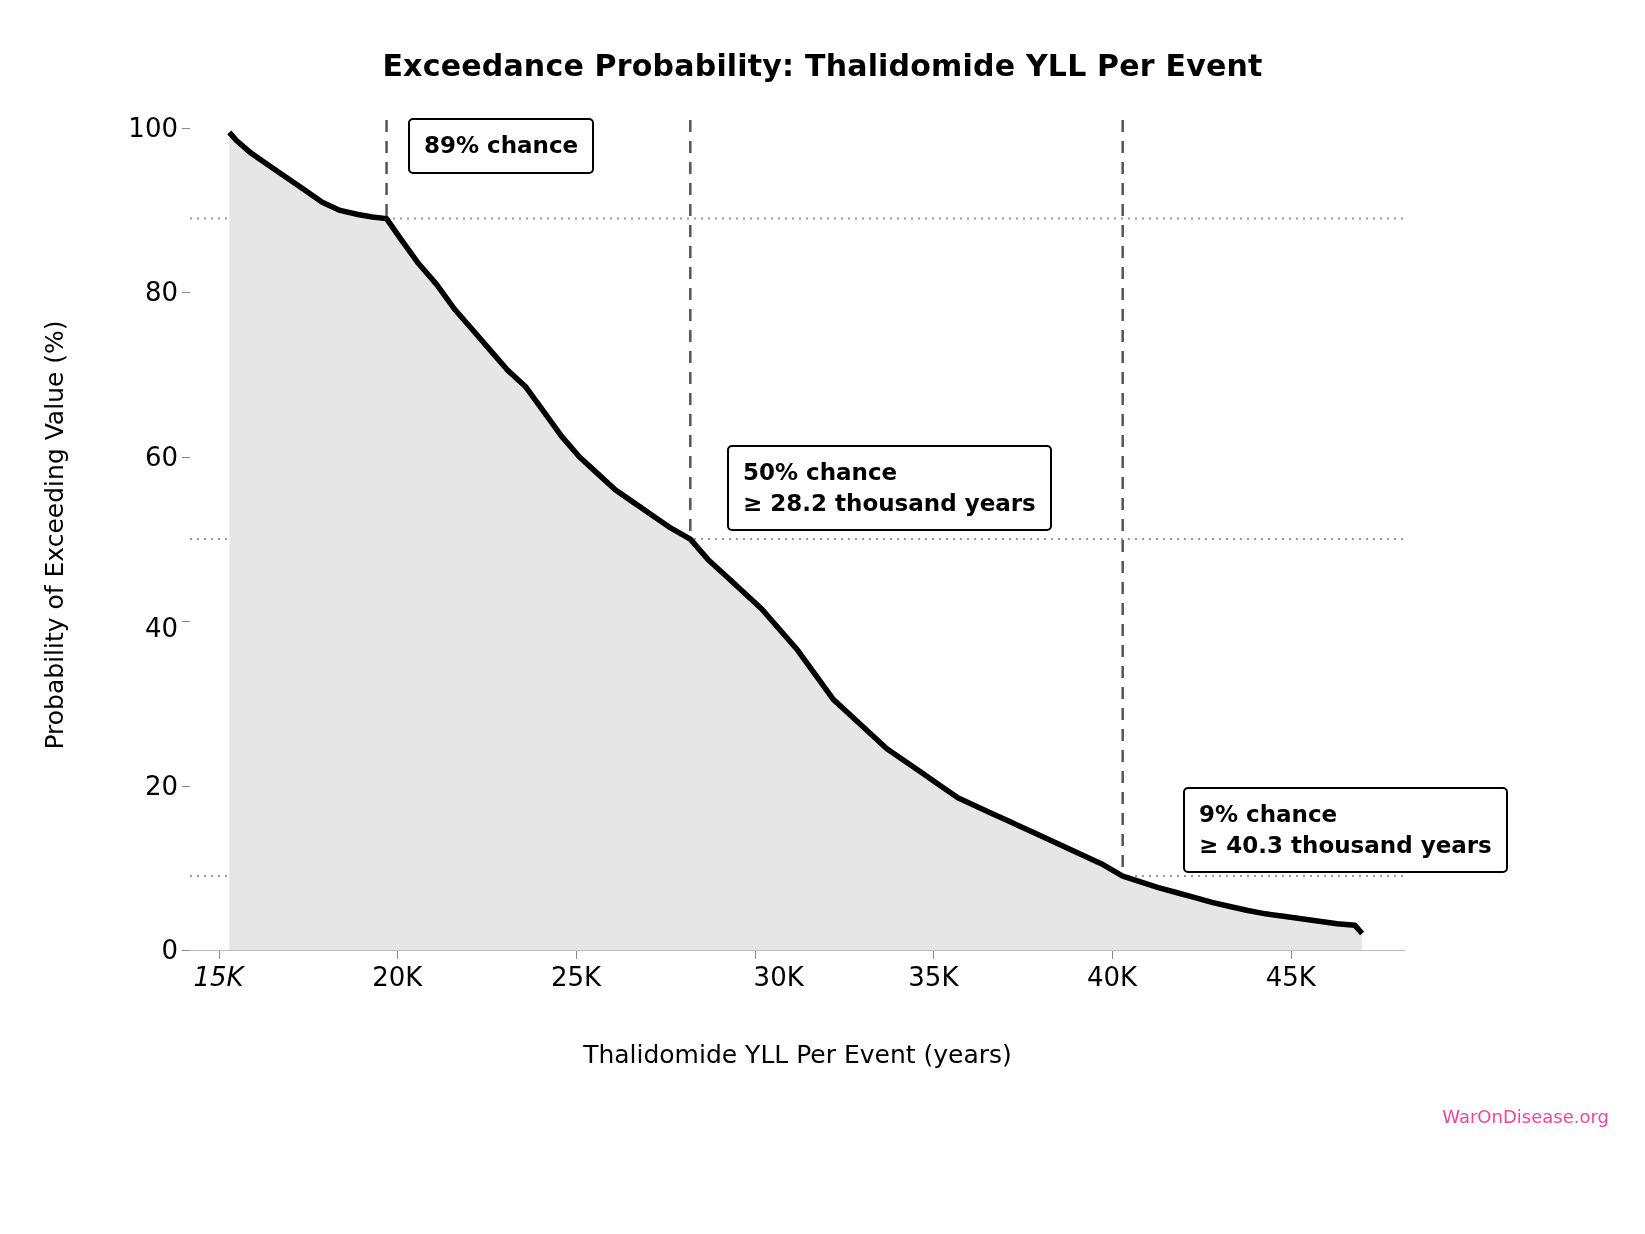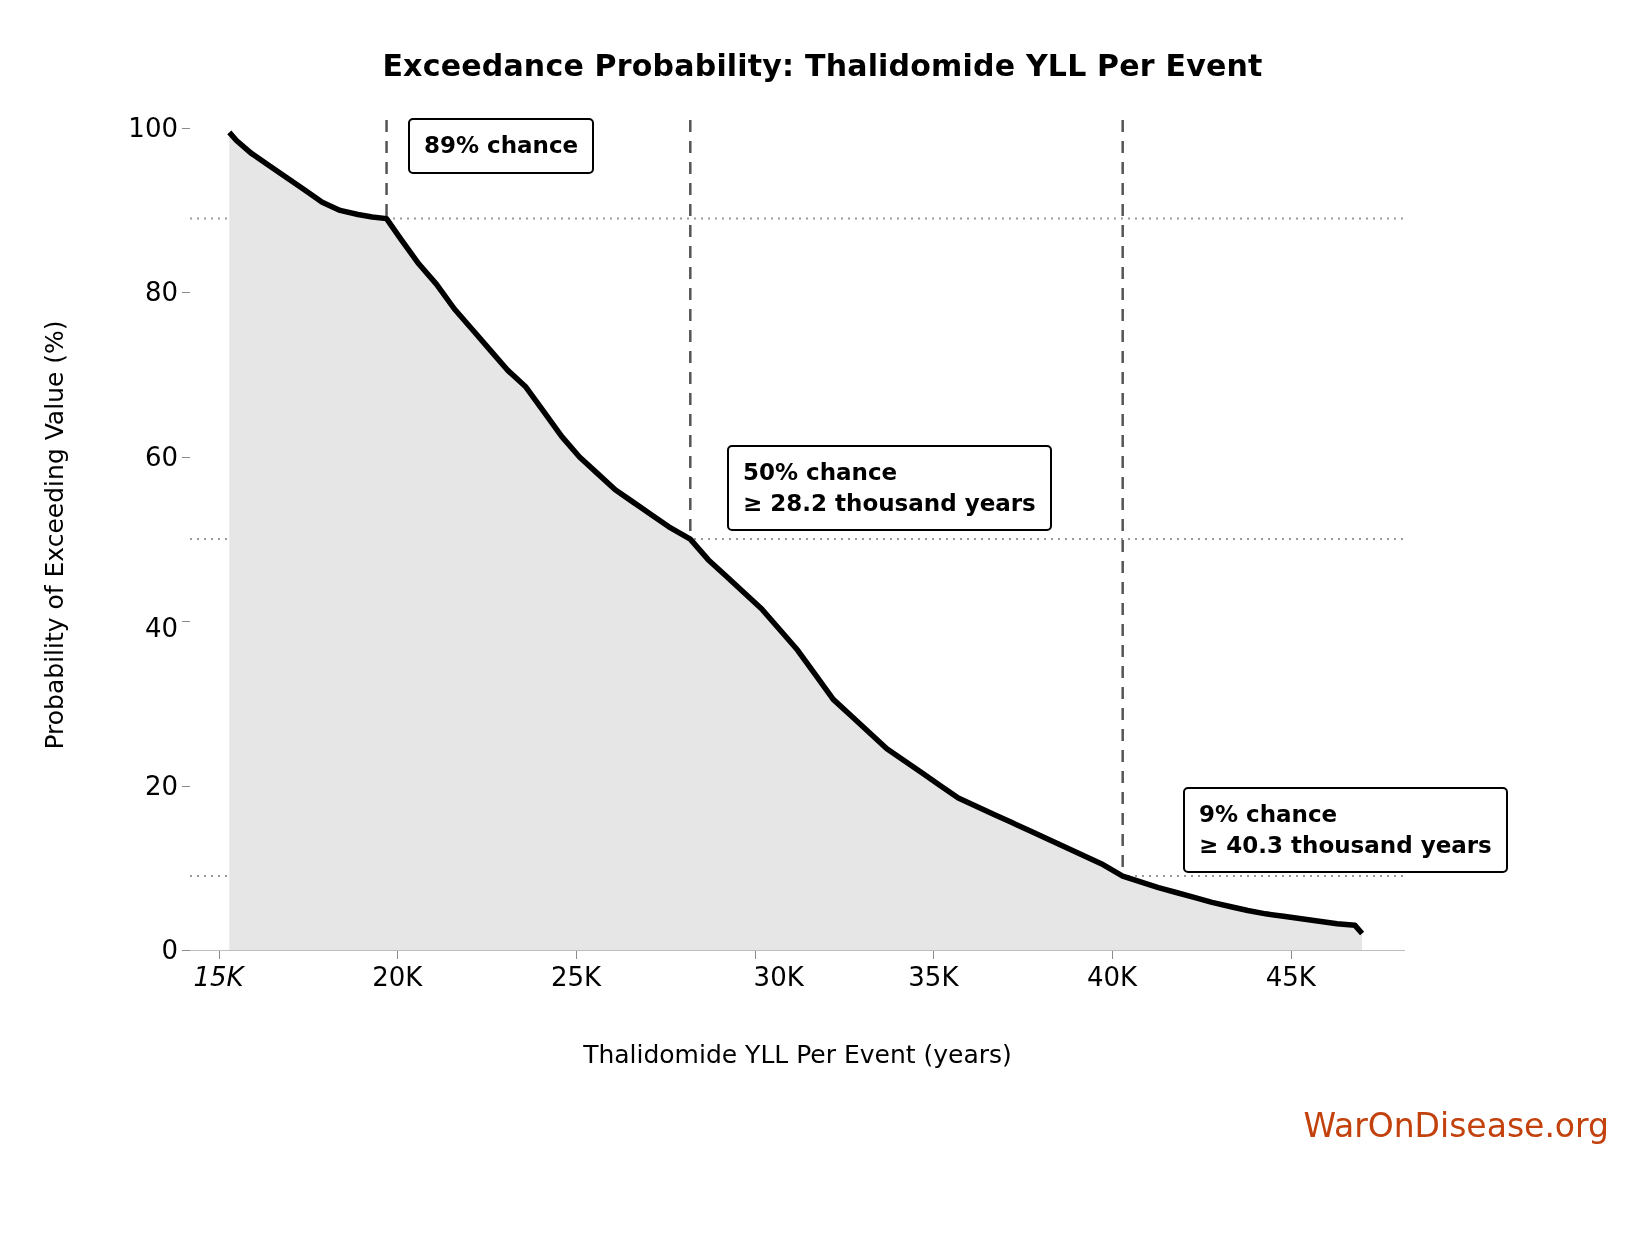--- a/index.html
+++ b/index.html
@@ -142,22 +142,22 @@
     font-weight: bold;
     line-height: 1.33;
     white-space: nowrap;
   }
   .annot-line2 { display: block; }
   
   #footer-credit {
     position: absolute;
     right: 36px;
     top: 1106px;
-    font-size: 33px;
-    color: #c2410c;
+    font-size: 18px;
+    color: #ec4899;
   }
 </style>
 </head>
 <body>
 
 <div id="figure">
 
   <div id="chart-title">Exceedance Probability: Thalidomide YLL Per Event</div>
 
   <div id="axis-left-spine"></div>

